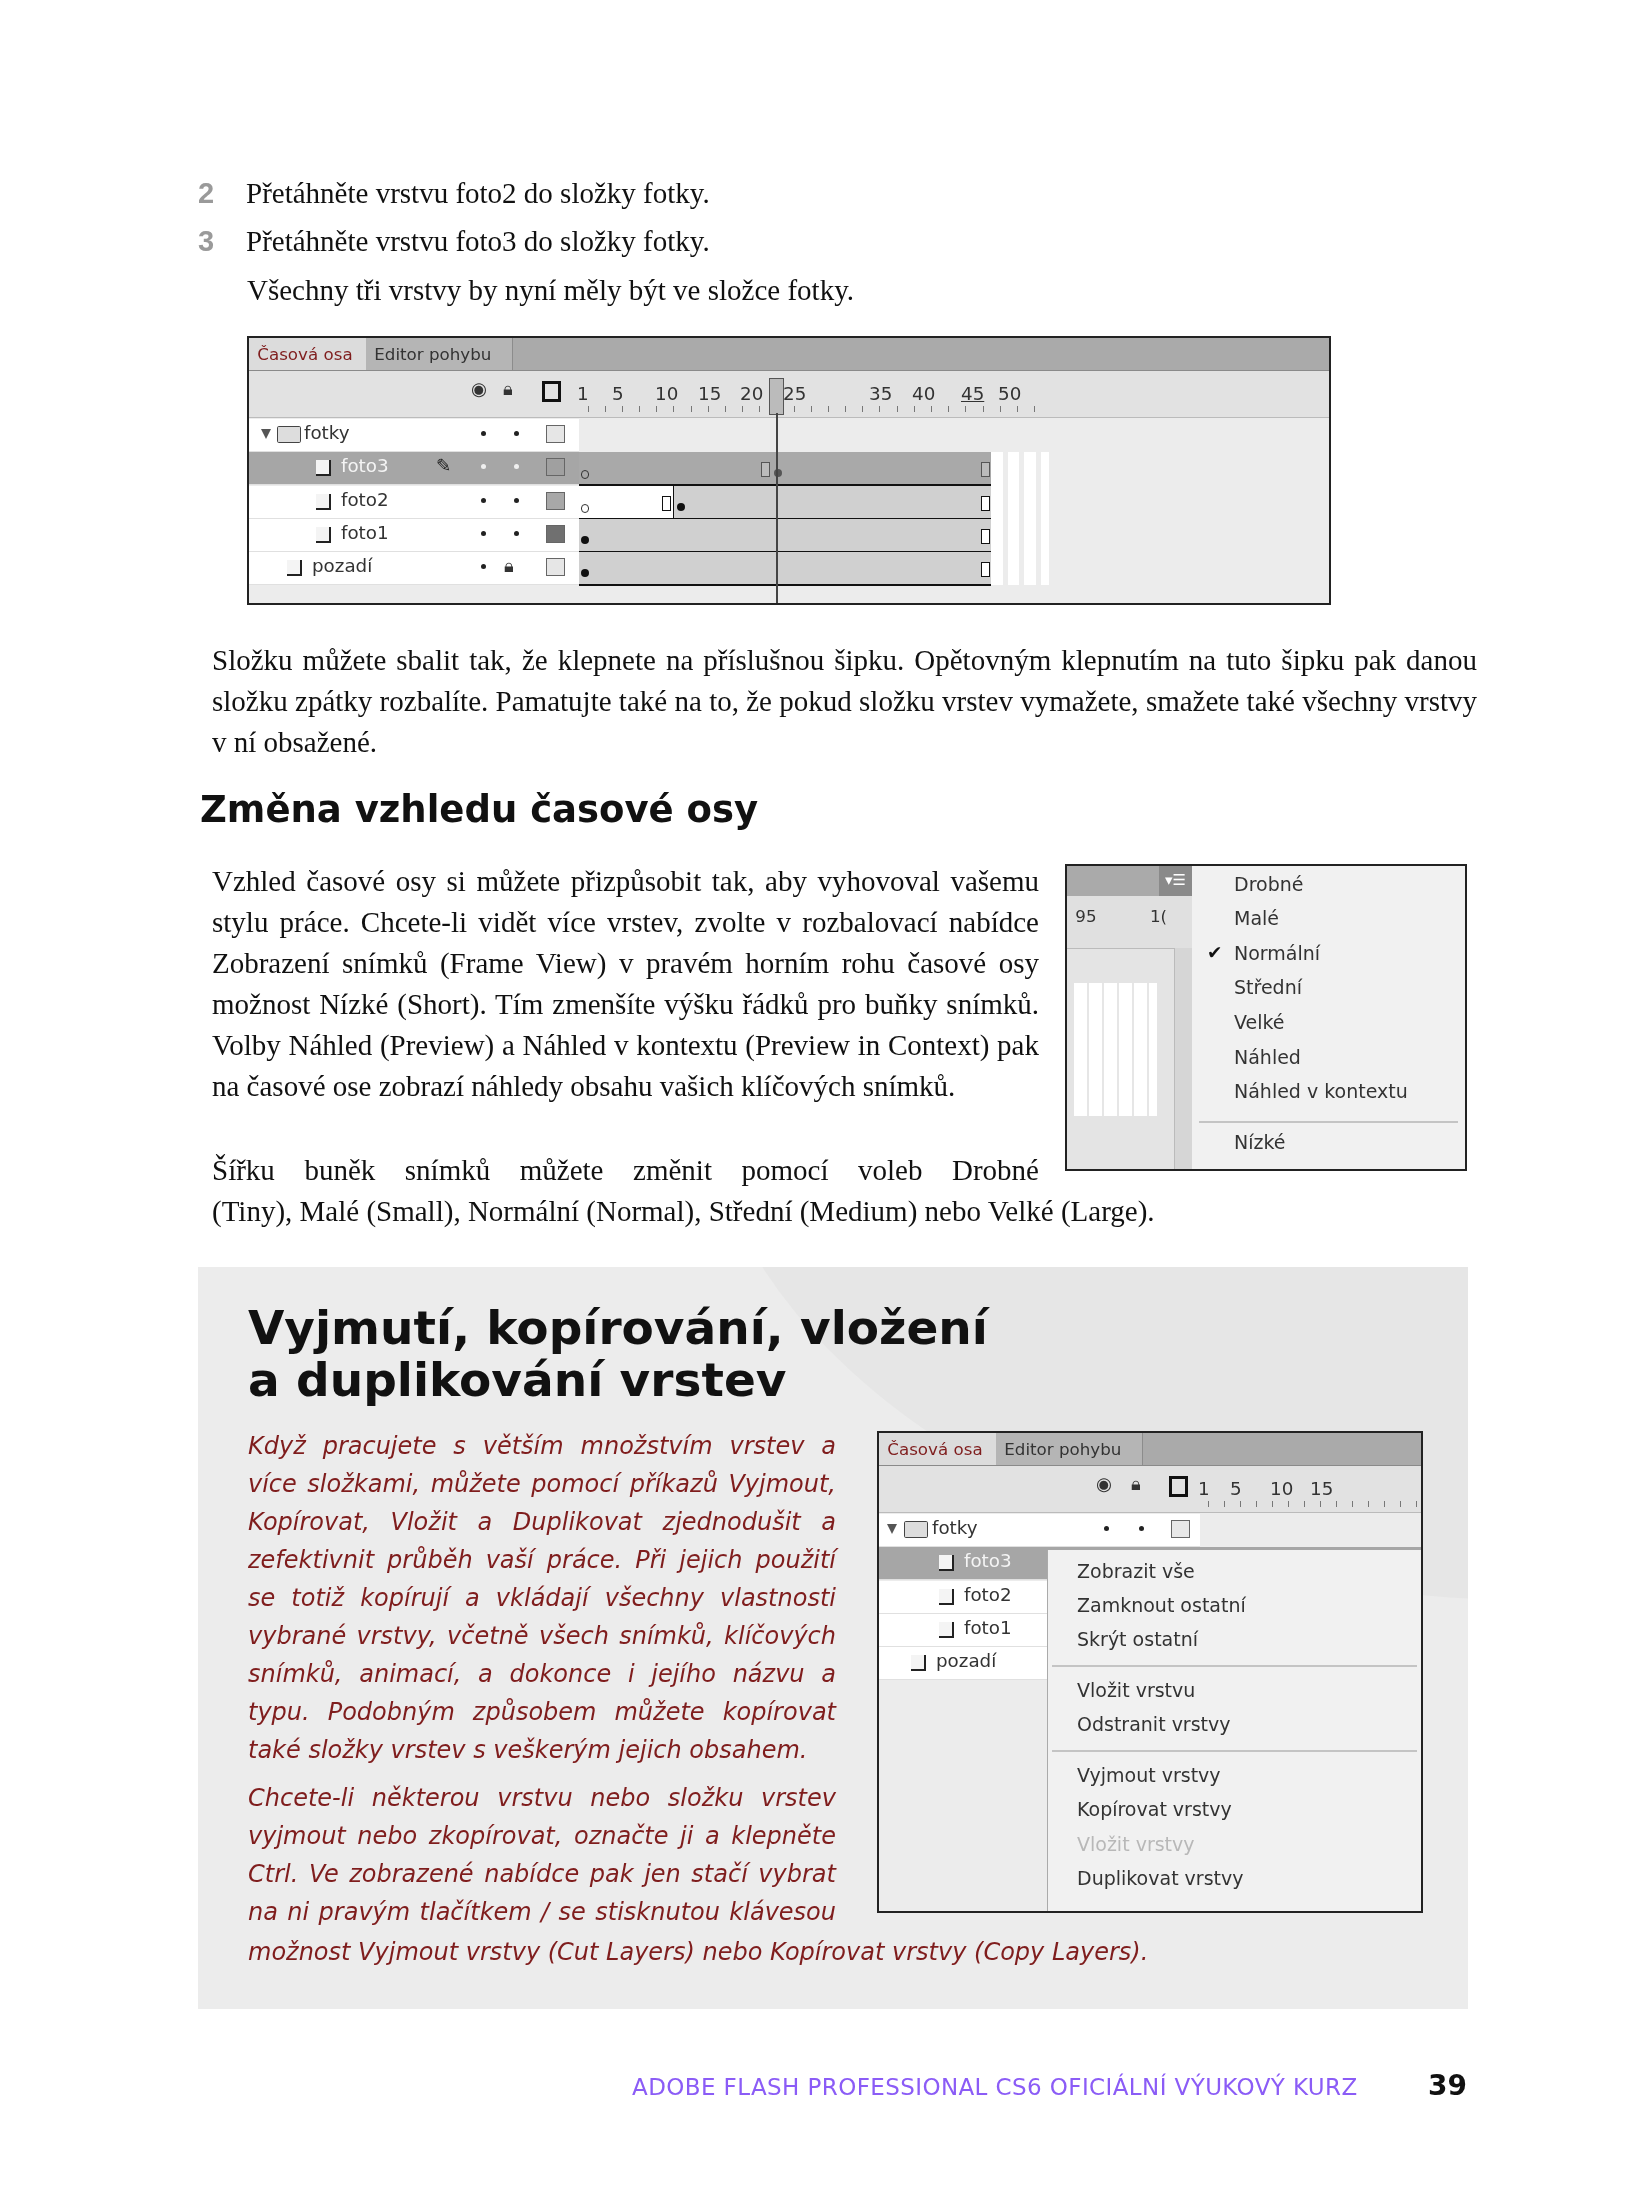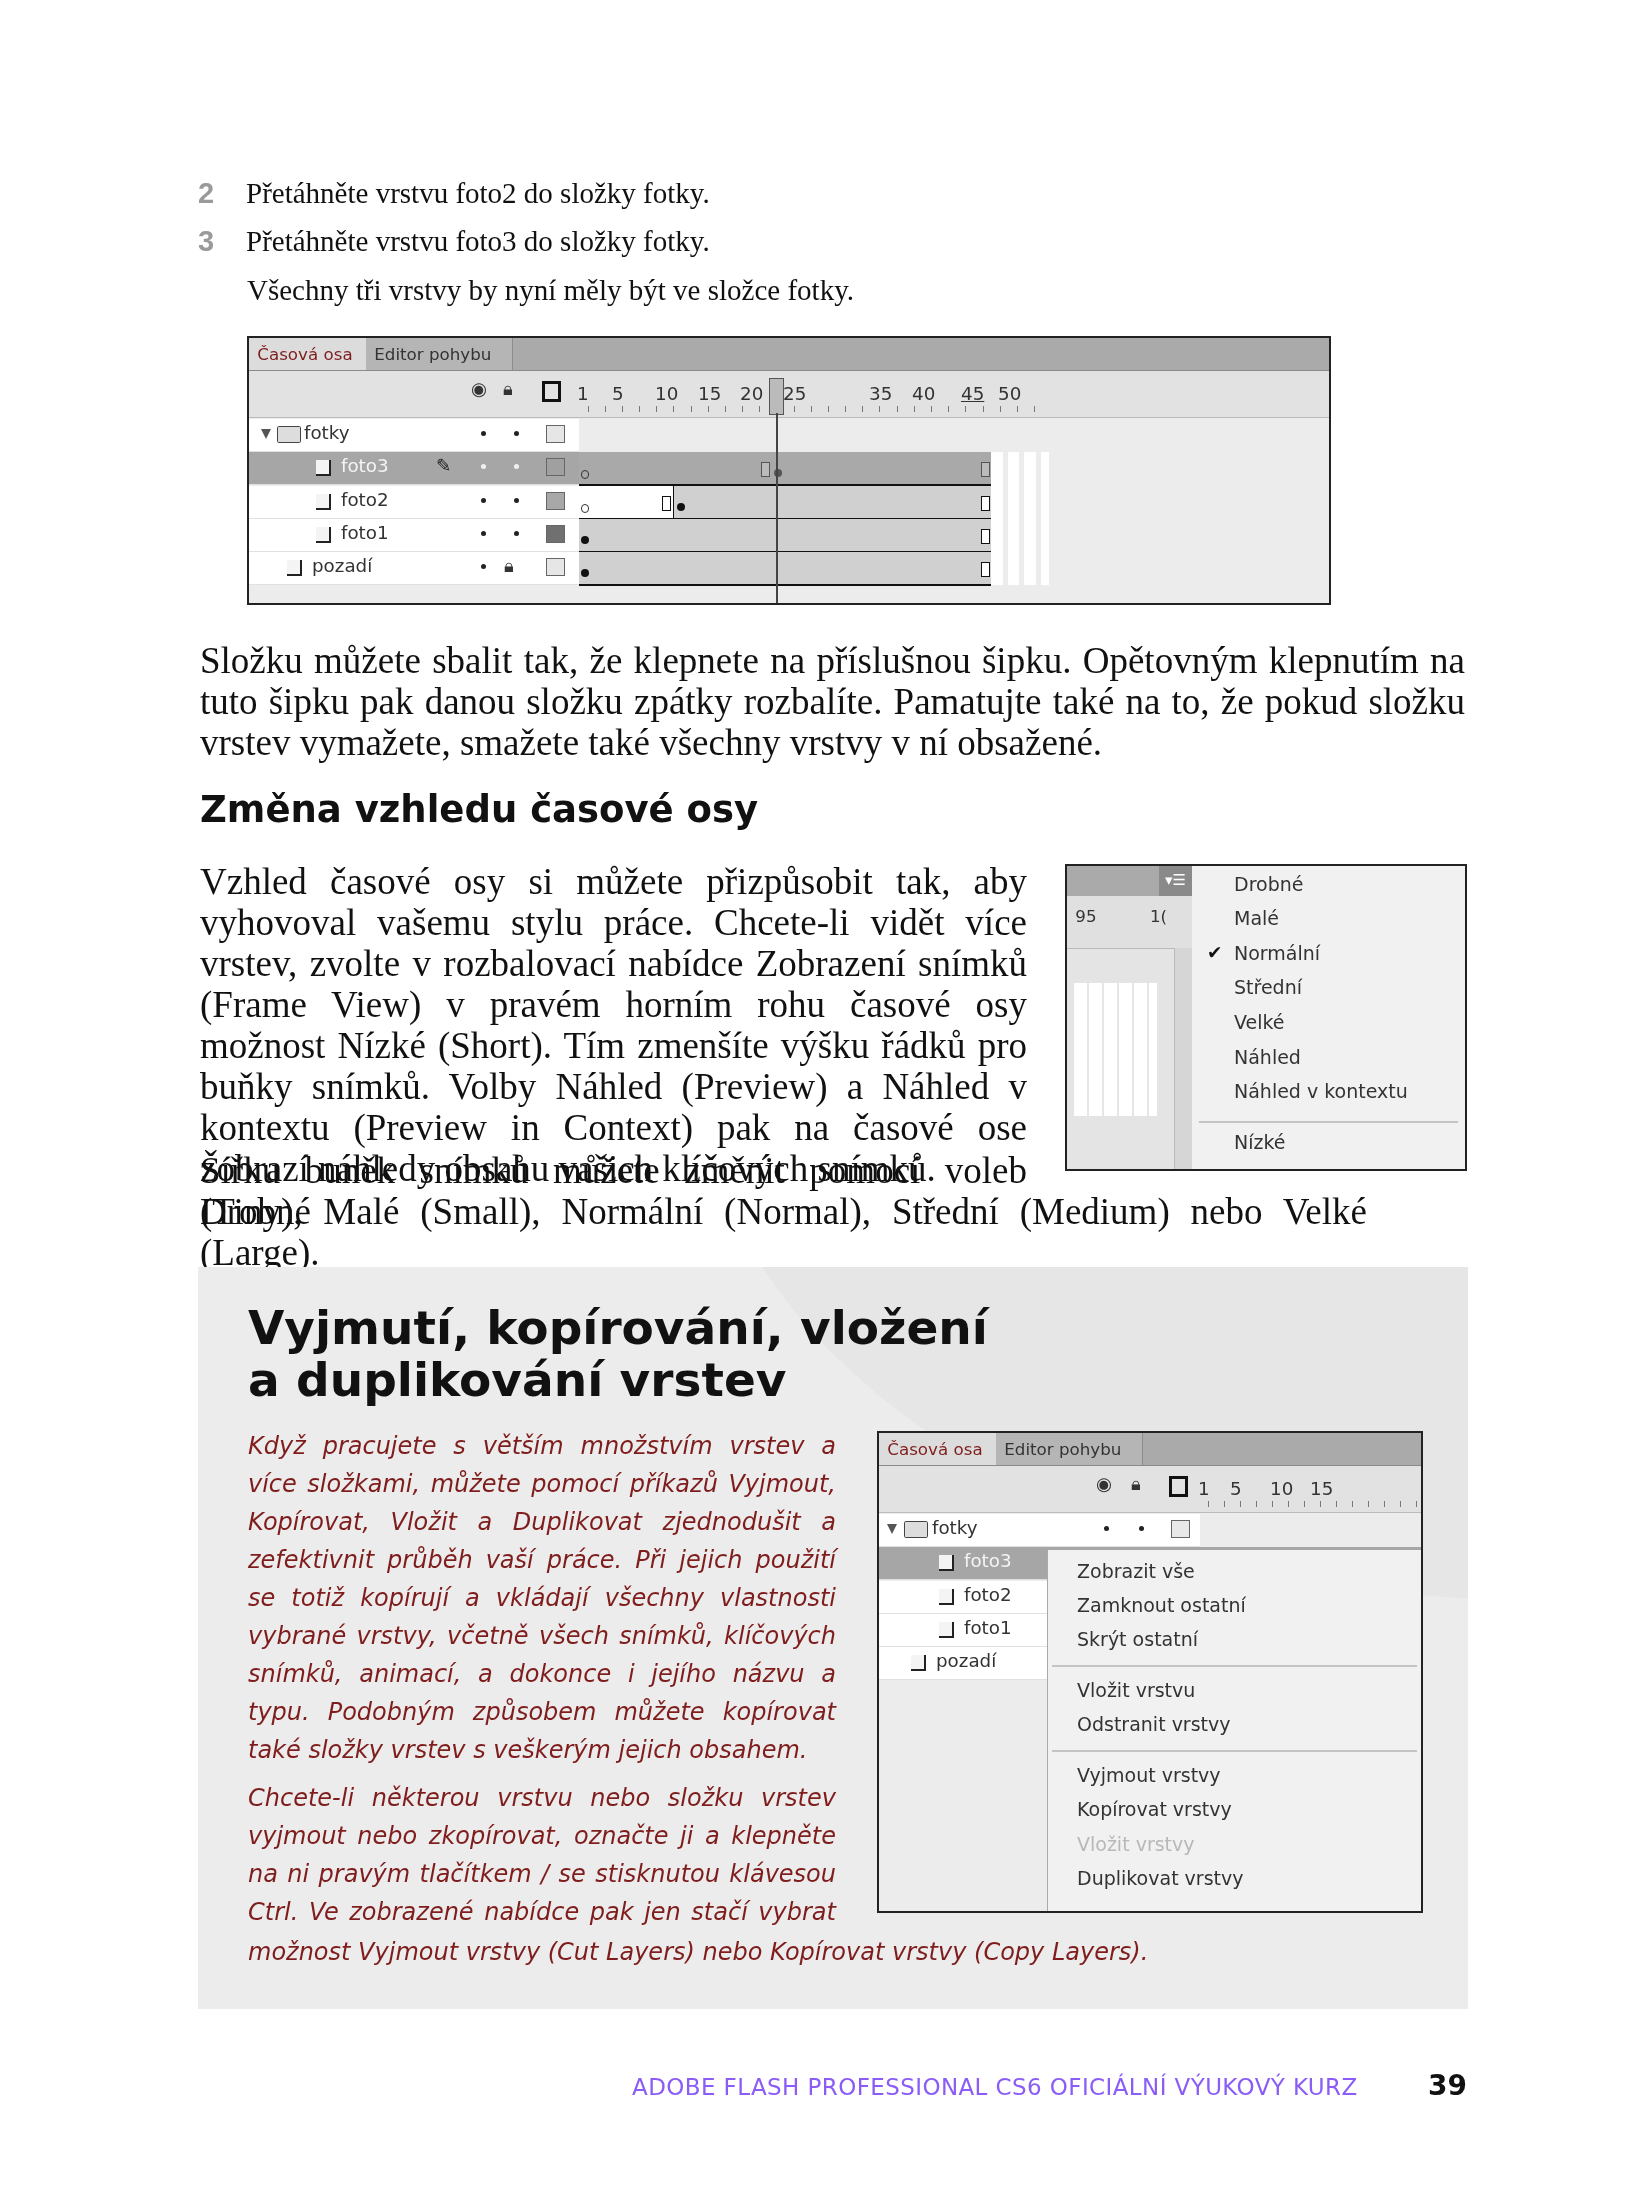--- a/index.html
+++ b/index.html
@@ -33,21 +33,21 @@
   .tl .kf-empty { position:absolute; width:6.7px; height:6.7px; border:1.3px solid #333; border-radius:4.2px; top:18.3px; }
   .tl .kf { position:absolute; width:8.3px; height:8.3px; border-radius:4.2px; background:#111; top:16.7px; }
   .tl .end { position:absolute; width:6.7px; height:13.3px; border:1.7px solid #111; background:#fff; top:10px; }
   .tl .playhead { position:absolute; width:1.7px; background:#444; }
   .tl .phead-box { position:absolute; width:13.3px; height:35px; background:#bbb; border:1.7px solid #555; }
   .layer-icon { position:absolute; top:8.3px; width:13.3px; height:13.3px; border-right:2.5px solid #222; border-bottom:2.5px solid #222; background:#f4f4f4; }
   .folder-icon { position:absolute; top:6.7px; width:21.7px; height:15px; border:1.7px solid #444; background:#ddd; border-radius:1.7px; }
   .tri { position:absolute; top:10px; width:0; height:0; border-left:5.8px solid transparent; border-right:5.8px solid transparent; border-top:10px solid #555; }
 
   
-  .para { position:absolute; font-size:37px; line-height:41px; text-align:justify; }
+  .para { position:absolute; font-size:29px; line-height:41px; text-align:justify;margin-left:12px; }
   h2.h { position:absolute; margin:0; font-family:"DejaVu Sans", sans-serif; font-weight:bold; }
 
   
   .fv { position:absolute; left:1065px; top:864px; width:398px; height:303px; border:2.5px solid #222; background:#eee; font-family:"DejaVu Sans", sans-serif; overflow:hidden; }
   .fv .left { position:absolute; left:0; top:0; width:125px; height:100%; background:#e4e4e4; }
   .fv .lefttop { position:absolute; left:0; top:0; width:125px; height:30px; background:#aaa; }
   .fv .menubtn { position:absolute; left:92px; top:0; width:33px; height:30px; background:#8a8a8a; color:#fff; font-size:15px; text-align:center; line-height:28px; }
   .fv .ruler { position:absolute; left:0; top:30px; width:125px; height:52px; background:#e0e0e0; border-bottom:1.7px solid #bbb; }
   .fv .rn { position:absolute; top:10px; font-size:16.7px; color:#333; }
   .fv .scroll { position:absolute; left:107px; top:82px; width:18.3px; height:222px; background:#d6d6d6; border-left:1.7px solid #bbb; }
@@ -236,22 +236,22 @@
   <div class="swoosh"></div>
 </div>
 <h2 class="h" style="left:248px; top:1302px; font-size:47px; line-height:52px;">
   <span>Vyjmutí, kopírování, vložení</span><br>
   <span>a duplikování vrstev</span>
 </h2>
 <div class="box-text" style="left:248px; top:1427px; width:588px;">Když pracujete s větším množstvím vrstev a více složkami, můžete pomocí příkazů Vyjmout, Kopírovat, Vložit a Duplikovat zjednodušit a zefektivnit průběh vaší práce. Při jejich použití se totiž kopírují a vkládají všechny vlastnosti vybrané vrstvy, včetně všech snímků, klíčových snímků, animací, a dokonce i jejího názvu a typu. Podobným způsobem můžete kopírovat také složky vrstev s veškerým jejich obsahem.</div>
 <div class="box-text" style="left:248px; top:1779px; width:588px;" id="sb-p2">
     <div style="text-align:justify; text-align-last:justify;">Chcete-li některou vrstvu nebo složku vrstev</div>
     <div style="text-align:justify; text-align-last:justify;">vyjmout nebo zkopírovat, označte ji a klepněte</div>
+    <div style="text-align:justify; text-align-last:justify;">Ctrl. Ve zobrazené nabídce pak jen stačí vybrat</div>
     <div style="text-align:justify; text-align-last:justify;">na ni pravým tlačítkem / se stisknutou klávesou</div>
-    <div style="text-align:justify; text-align-last:justify;">Ctrl. Ve zobrazené nabídce pak jen stačí vybrat</div>
   </div>
 <div class="box-text" style="left:248px; top:1933px; width:1083px; text-align:left;">možnost Vyjmout vrstvy (Cut Layers) nebo Kopírovat vrstvy (Copy Layers).</div>
 
 <div class="tl2">
   <div class="tl" style="left:0; top:0; width:542px; height:478px; border:none;">
     <div class="tabbar">
       <div class="tab active" style="left:0; width:100px;">Časová osa</div>
       <div class="tab inactive" style="left:117px; width:129px;">Editor pohybu</div>
     </div>
     <div class="header">

